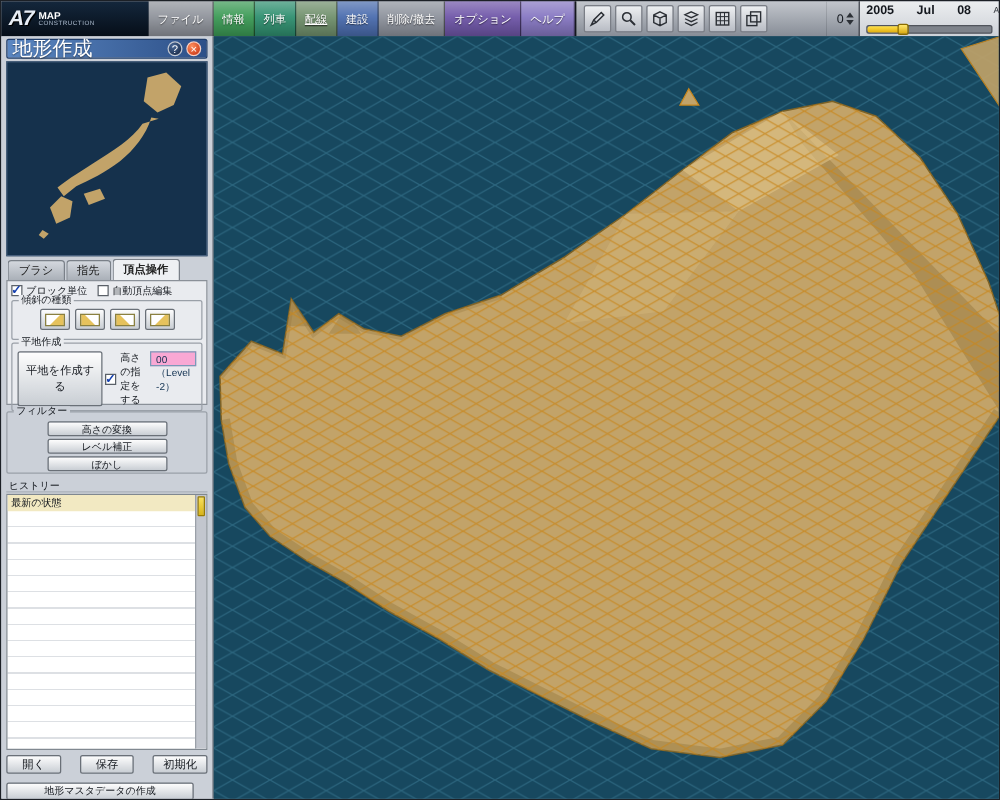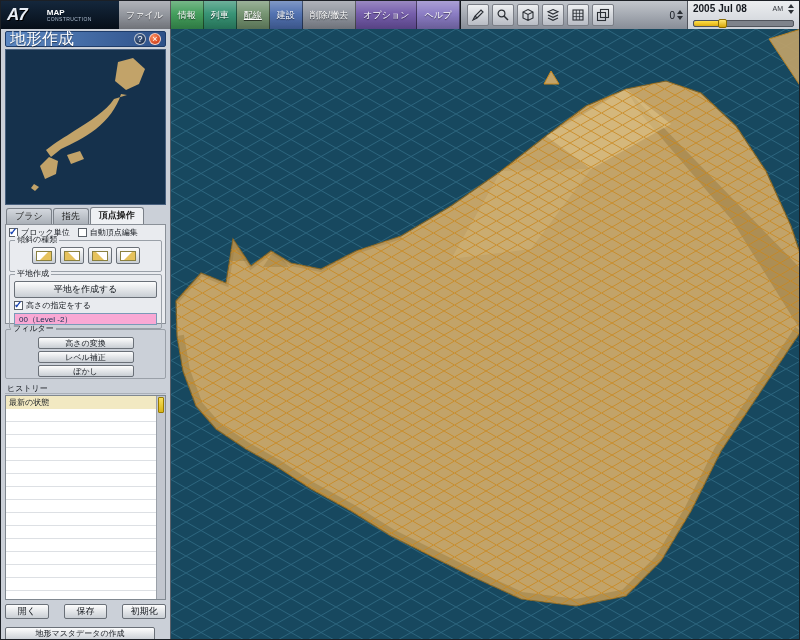--- a/index.html
+++ b/index.html
@@ -2,39 +2,39 @@
 <html style="--panel-bg: #cbd0d8; --water: #17485f; --water-grid: #2f6a83; --land: #c2a369; --land-grid: #c8871d; --land-dark: #97793f; --land-light: #e3c98d; --land-outline: #7d6226; --accent-yellow: #e8c31d;"><head>
 <meta charset="utf-8">
 <style>
   *{box-sizing:border-box;margin:0;padding:0}
   html,body{width:800px;height:640px;overflow:hidden}
   body{font-family:"Liberation Sans",sans-serif;background:#3a3e44}
   .app{width:800px;height:640px;position:relative;background:var(--panel-bg);border:1px solid #1c2026;overflow:hidden}
 
   
   .menubar{height:28px;display:flex;align-items:stretch;background:linear-gradient(#4a4e56,#24282e)}
-  .logo{width:118px;background:linear-gradient(#14273c,#060e18);color:#fff;display:flex;align-items:center;gap:20px;padding:0 6px;flex:none}
+  .logo{width:118px;background:linear-gradient(#14273c,#060e18);color:#fff;display:flex;align-items:center;gap:4px;padding:0 6px;flex:none}
   .logo-a7{font-style:italic;font-weight:bold;font-size:17px;color:#e8eef6;text-shadow:1px 1px 0 #000;letter-spacing:-1px}
   .logo-text{display:flex;flex-direction:column;line-height:1}
   .logo-text .l1{font-size:8px;font-weight:bold;color:#fff}
   .logo-text .l2{font-size:5px;color:#aebdd0;letter-spacing:.4px}
   .menus{display:flex;align-items:stretch}
   .menu-item{flex:none;border:none;border-right:1px solid rgba(0,0,0,.45);padding:0 7px;font-size:9px;color:#fff;
     text-shadow:0 1px 1px rgba(0,0,0,.6);cursor:pointer;font-family:inherit;
     background-image:linear-gradient(rgba(255,255,255,.30),rgba(255,255,255,.05) 45%,rgba(0,0,0,.22))}
   .toolbar{flex:1;display:flex;align-items:center;gap:3px;padding:0 6px;background:linear-gradient(#c2c6cc,#878d97);border-left:1px solid #14181e}
   .tool-btn{width:22px;height:22px;border:1px solid #7a7e86;border-radius:2px;background:linear-gradient(#eef0f2,#b8bcc4);display:flex;align-items:center;justify-content:center;cursor:pointer;padding:0}
   .tool-btn svg{display:block}
   .counter{display:flex;align-items:center;gap:2px;padding:0 4px;background:linear-gradient(#c2c6cc,#878d97)}
   .counter .num{font-size:10px;color:#14181e;min-width:10px;text-align:right}
   .spin{display:flex;flex-direction:column;gap:2px}
   .tri-up{width:0;height:0;border-left:3px solid transparent;border-right:3px solid transparent;border-bottom:4px solid #2c3036;cursor:pointer}
   .tri-dn{width:0;height:0;border-left:3px solid transparent;border-right:3px solid transparent;border-top:4px solid #2c3036;cursor:pointer}
   .datebox{width:112px;flex:none;background:linear-gradient(#eceef0,#cdd1d7);border-left:1px solid #50545c;padding:2px 5px;display:flex;flex-direction:column;justify-content:space-between}
-  .date-row{display:flex;align-items:center;gap:3px}
+  .date-row{display:flex;align-items:center;gap:18px}
   .date-row .d{font-size:10px;font-weight:bold;color:#14181e}
   .date-row .mer{font-size:7px;color:#30343a;margin-left:auto;margin-right:2px}
   .slider{position:relative;height:7px;background:#7e838b;border:1px solid #50545c;border-radius:2px}
   .slider-fill{position:absolute;left:0;top:0;bottom:0;width:26%;background:linear-gradient(#ffe049,#e0ae10);border-radius:2px}
   .slider-handle{position:absolute;left:24%;top:-2px;width:9px;height:9px;background:linear-gradient(#ffe870,#d8a80c);border:1px solid #8a6c00;border-radius:2px;cursor:pointer}
 
   
   .main{position:absolute;top:28px;left:0;right:0;bottom:0;display:flex}
   .panel{width:170px;flex:none;background:var(--panel-bg);padding:2px 4px;display:flex;flex-direction:column;border-right:1px solid #5a606a}
   .viewport{flex:1;position:relative;background:var(--water)}
@@ -62,21 +62,21 @@
   .fieldset{border:1px solid #9aa0a8;border-radius:2px;position:relative;padding:6px 4px 3px}
   .fieldset .legend{position:absolute;top:-5px;left:5px;background:#e9ebef;font-size:8px;color:#14181e;padding:0 2px;line-height:1}
   .slope-box{height:32px;flex:none}
   .slope-btns{display:flex;gap:4px;justify-content:center}
   .slope-btn{width:24px;height:17px;border:1px solid #6a7078;border-radius:2px;background:linear-gradient(#fdfdfd,#c9ced4);display:flex;align-items:center;justify-content:center;cursor:pointer;padding:0}
   .slope-glyph{width:16px;height:10px;border:1px solid #8a8040}
   .g1{background:linear-gradient(135deg,#fff 49%,#e6c25c 51%)}
   .g2{background:linear-gradient(45deg,#e6c25c 49%,#fff 51%)}
   .g3{background:linear-gradient(225deg,#fff 49%,#e6c25c 51%)}
   .g4{background:linear-gradient(315deg,#e6c25c 49%,#fff 51%)}
-  .flat-box{flex:1;display:flex;flex-direction:column;gap:2px}
+  .flat-box{flex:1;display:flex;flex-direction:row;gap:2px}
   .btn{border:1px solid #6a7078;border-radius:2px;background:linear-gradient(#fdfdfd,#c9ced4);font-size:9px;color:#14181e;cursor:pointer;font-family:inherit;padding:1px 4px}
   .full{width:100%}
   .level-field{height:12px;background:#f9a8d4;border:1px solid #7a9ab8;font-size:8px;color:#103050;padding:0 4px;line-height:11px;cursor:pointer}
 
   .filter-box{height:50px;flex:none;margin-top:5px;border:1px solid #9aa0a8;border-radius:2px;position:relative;padding:7px 4px 3px;display:flex;flex-direction:column;gap:2px;align-items:center}
   .filter-box .legend{position:absolute;top:-5px;left:5px;background:var(--panel-bg);font-size:8px;color:#14181e;padding:0 2px;line-height:1}
   .filter-box .btn{width:96px;height:12px;padding:0;font-size:8px}
 
   .history-label{height:11px;flex:none;margin-top:4px;font-size:8px;color:#14181e;border-bottom:1px solid #aab0b8;padding-left:2px}
   .history-list{flex:1;margin-top:1px;border:1px solid #808890;background:#fff;position:relative;overflow:hidden;

